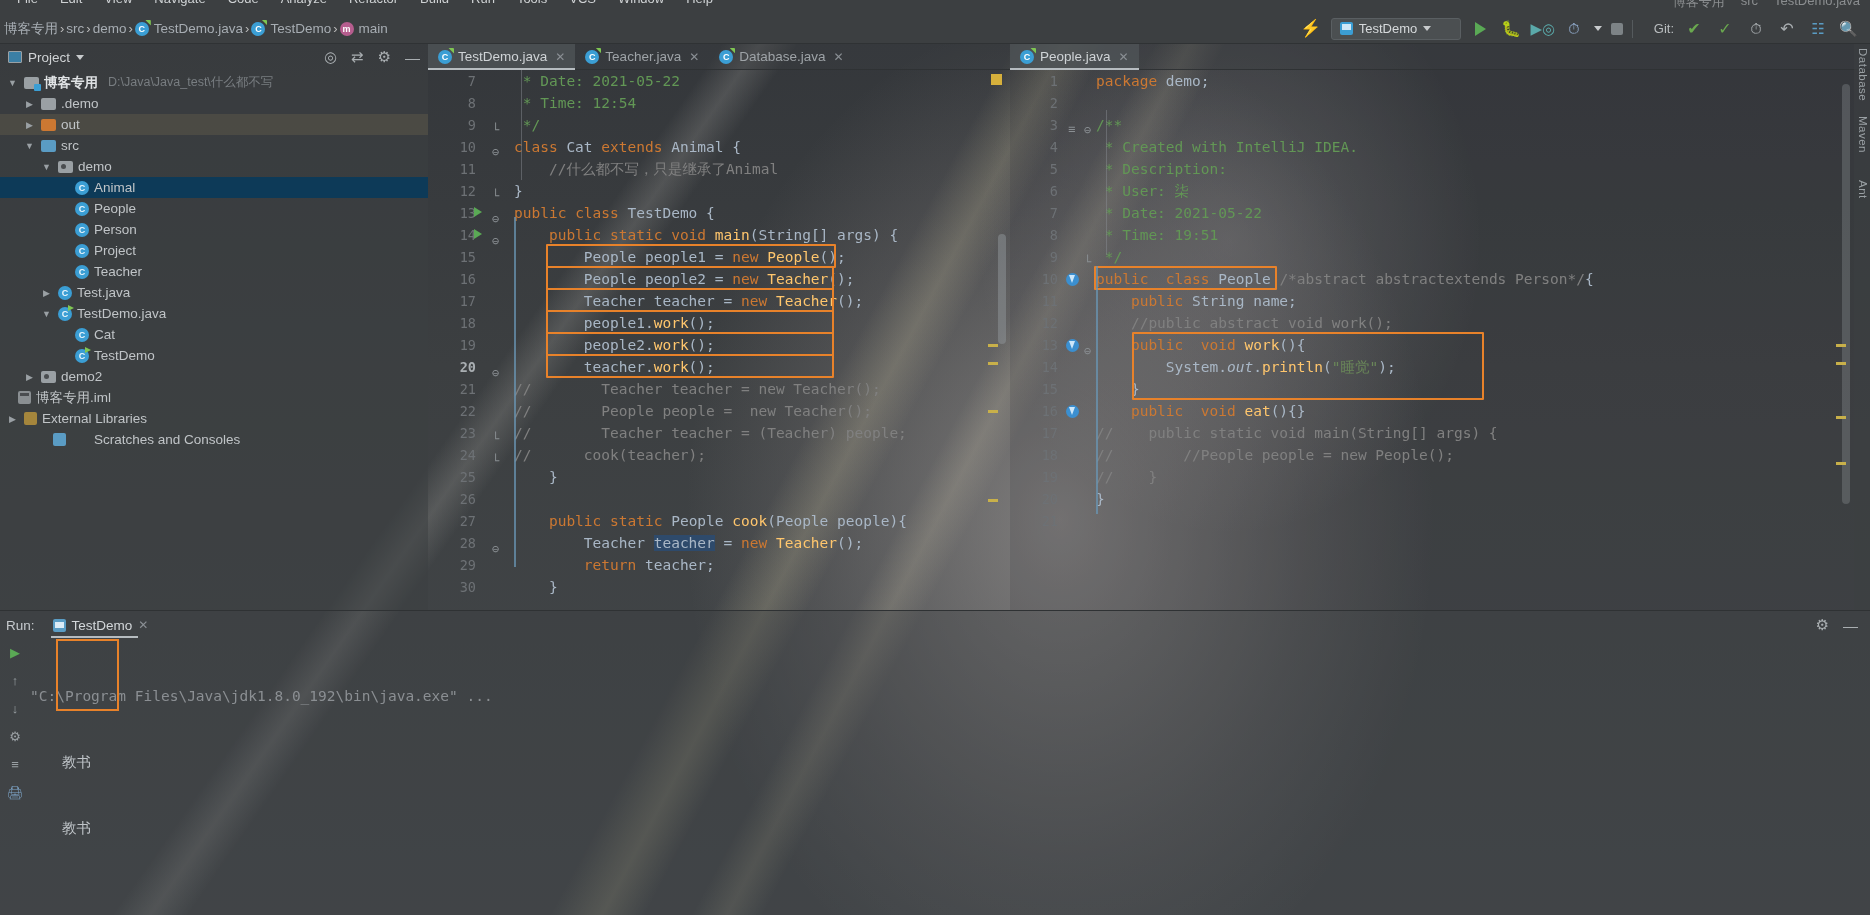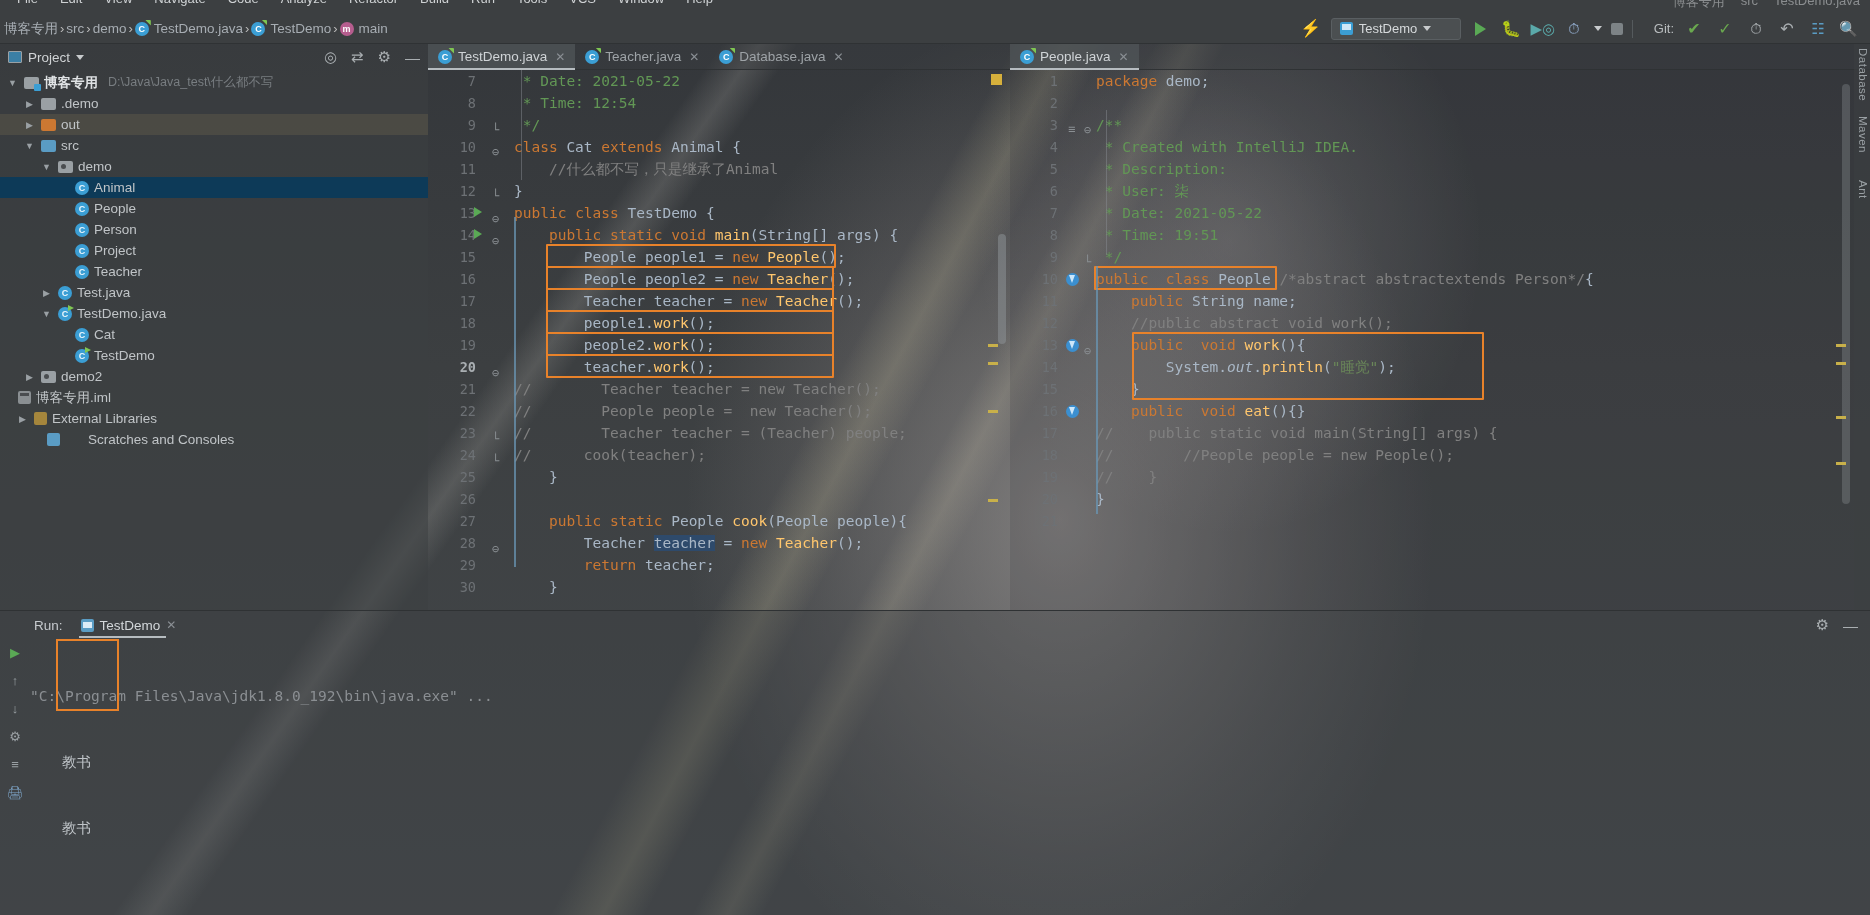--- a/index.html
+++ b/index.html
@@ -190,21 +190,21 @@
     position:absolute; right:2px; width:8px; background:#8d9295; border-radius:4px; opacity:.55;
   }
   .stripe { position:absolute; right:14px; width:10px; height:3px; }
 
   
   #runpanel {
     position:absolute; left:0; top:610px; width:1870px; height:305px;
     background:rgba(60,63,65,0.35); border-top:1px solid #2f3234;
   }
   #run-tabbar { height:28px; display:flex; align-items:center; padding-left:6px; gap:10px; color:#c6cace; font-size:13.5px;}
-  #run-tabbar .rlabel { color:#c6cace;margin-left:28px; }
+  #run-tabbar .rlabel { color:#c6cace; }
   #run-tab {
     display:flex; align-items:center; gap:6px; padding:0 8px; height:26px;
     position:relative; color:#d3d7da;
   }
   #run-tab::after{content:"";position:absolute;left:6px;right:18px;bottom:0;height:2px;background:#b6bcc0;}
   #run-tab .ric2 { width:13px;height:13px;background:#5a9cc4;border-radius:2px; position:relative;}
   #run-tab .ric2::after{content:"";position:absolute;left:2px;top:3px;width:9px;height:6px;background:#dcecf7;}
   #run-right { margin-left:auto; display:flex; gap:14px; padding-right:12px; align-items:center; color:#a9aeb1; font-size:15px;}
 
   #run-side {
@@ -405,26 +405,26 @@
         <div class="trow" style="padding-left: 23px;">
           <span class="tw arrow-r"></span>
           <span class="fold gray pkg"></span>
           <span class="tname">demo2</span>
         </div>
         <div class="trow" style="padding-left: 0;">
           <span class="tw"></span>
           <span class="iml"></span>
           <span class="tname">博客专用.iml</span>
         </div>
-        <div class="trow" style="padding-left: 16px;">
+        <div class="trow" style="padding-left: 6px;">
           <span class="tw arrow-r"></span>
           <span class="lib"></span>
           <span class="tname">External Libraries</span>
         </div>
-        <div class="trow" style="padding-left: 6px; gap: 28px;">
+        <div class="trow" style="padding-left: 12px; gap: 28px;">
           <span class="tw"></span>
           <span class="scr"></span>
           <span class="tname">Scratches and Consoles</span>
         </div>
       </div>
   </div>
 
   <div id="editors">
 
     <div class="pane" style="position:absolute;left:0;top:0;width:582px;height:566px;">

